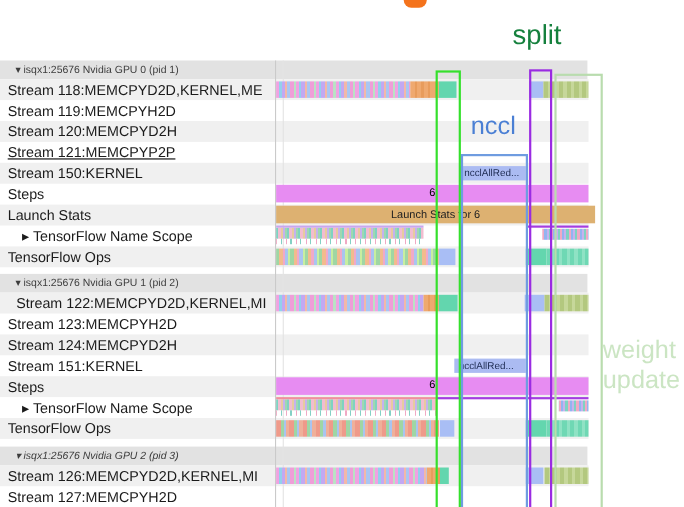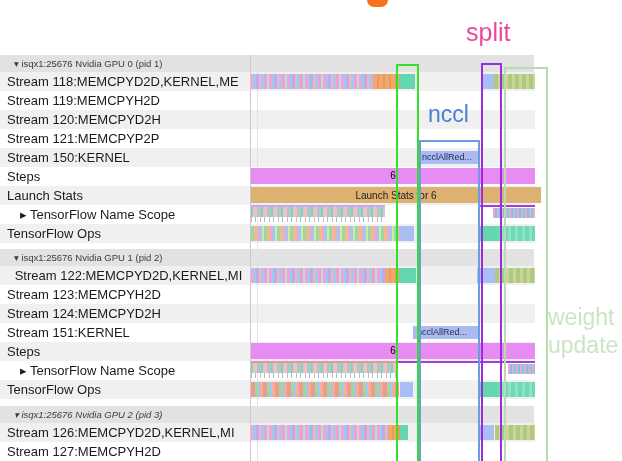--- a/index.html
+++ b/index.html
@@ -51,21 +51,21 @@
 
   
   .ann-rect{position:absolute;z-index:5;background:transparent;}
   .rect-green{border:2px solid #35e02c;}
   .rect-purple{border:2px solid #9a2be2;}
   .rect-blue{border:2px solid #6f9ce0;}
   .rect-lg{border:2px solid #b9dcae;}
 
   .ann-label{position:absolute;z-index:6;font-weight:400;}
   #concat-label{left:330px;top:24px;font-size:25px;color:#35e02c;}
-  #split-label{left:466px;top:18px;font-size:25px;color:#ec4899;}
+  #split-label{left:466px;top:18px;font-size:25px;color:#15803d;}
   #nccl-label{left:428px;top:101px;font-size:23px;color:#4a7fd4;}
   #weight-label{left:548px;top:303px;font-size:23px;line-height:28px;color:#cbe5c3;}
   #orange-frag{position:absolute;left:367px;top:0;width:21px;height:7px;background:#f4731c;
         border-radius:0 0 9px 9px;z-index:6;}
 </style>
 </head>
 <body>
 
 <div id="screen">
 
@@ -89,21 +89,21 @@
         <div class="seg teal" style="left: 399px; width: 16px;"></div>
         <div class="seg blueB" style="left: 481px; width: 13px;"></div>
         <div class="seg olive" style="left: 494px; width: 41px;"></div>
       </div>
       <div class="trow " style="top: 91px;">
         <div class="rlabel">Stream 119:MEMCPYH2D</div>
       </div>
       <div class="trow shade" style="top: 110px;">
         <div class="rlabel">Stream 120:MEMCPYD2H</div>
       </div>
-      <div class="trow " style="top: 129px;">
+      <div class="trow " style="top: 129px; text-decoration: underline;">
         <div class="rlabel">Stream 121:MEMCPYP2P</div>
       </div>
       <div class="trow shade" style="top: 148px;">
         <div class="rlabel">Stream 150:KERNEL</div>
         <div class="seg ncclbox" style="left: 418px; width: 60px;">ncclAllRed...</div>
       </div>
       <div class="trow " style="top: 167px;">
         <div class="rlabel">Steps</div>
         <div class="seg steps" style="left: 251px; width: 284px;">6</div>
       </div>

